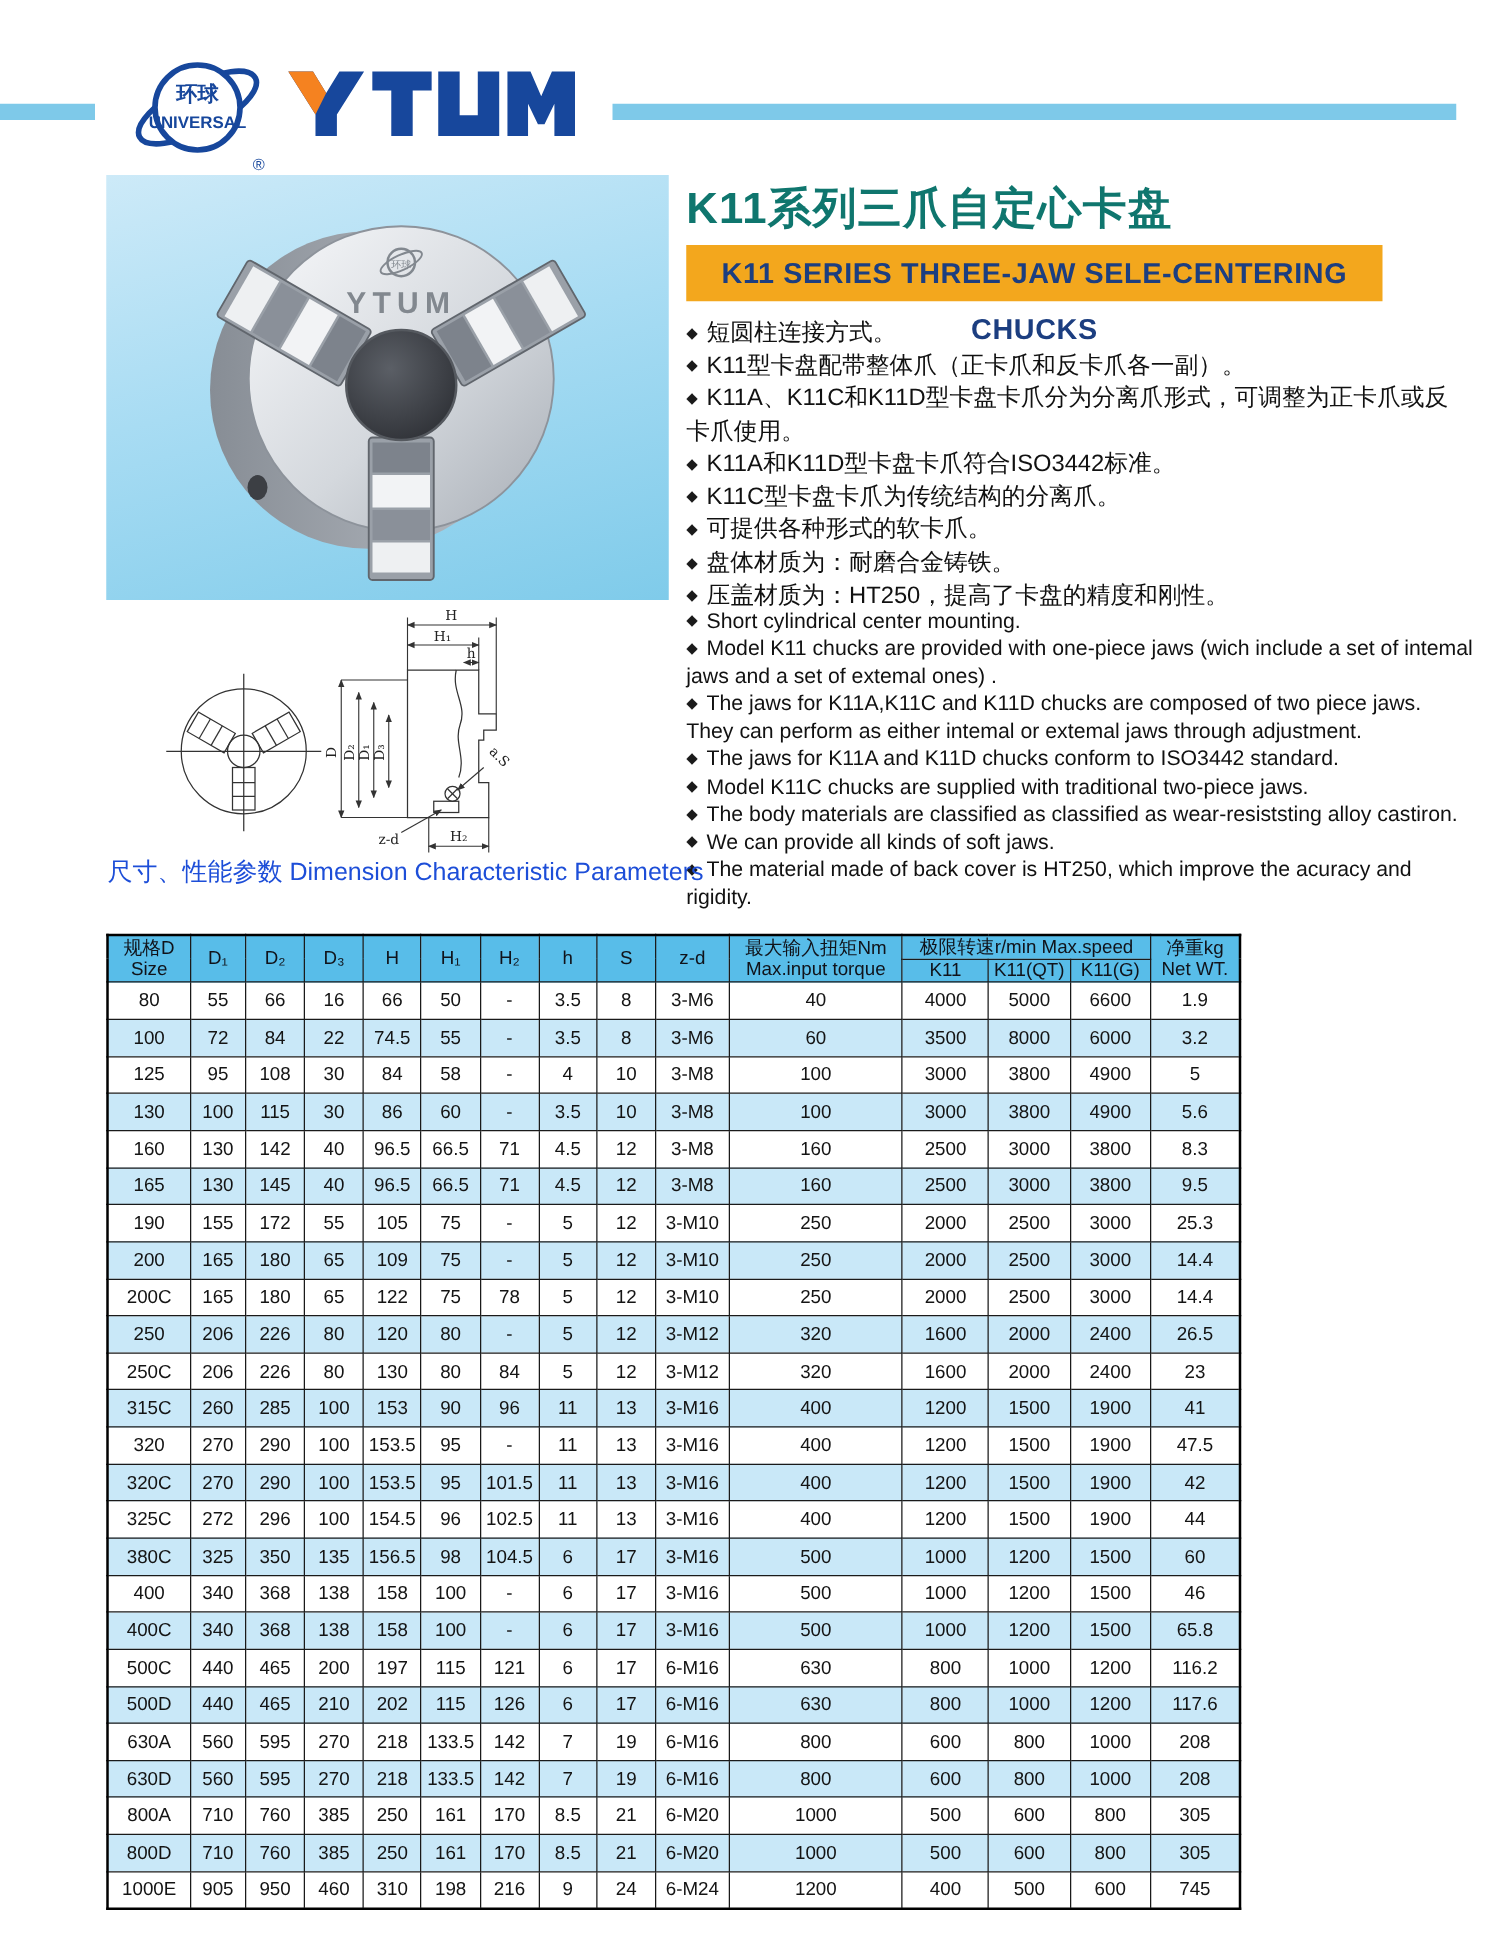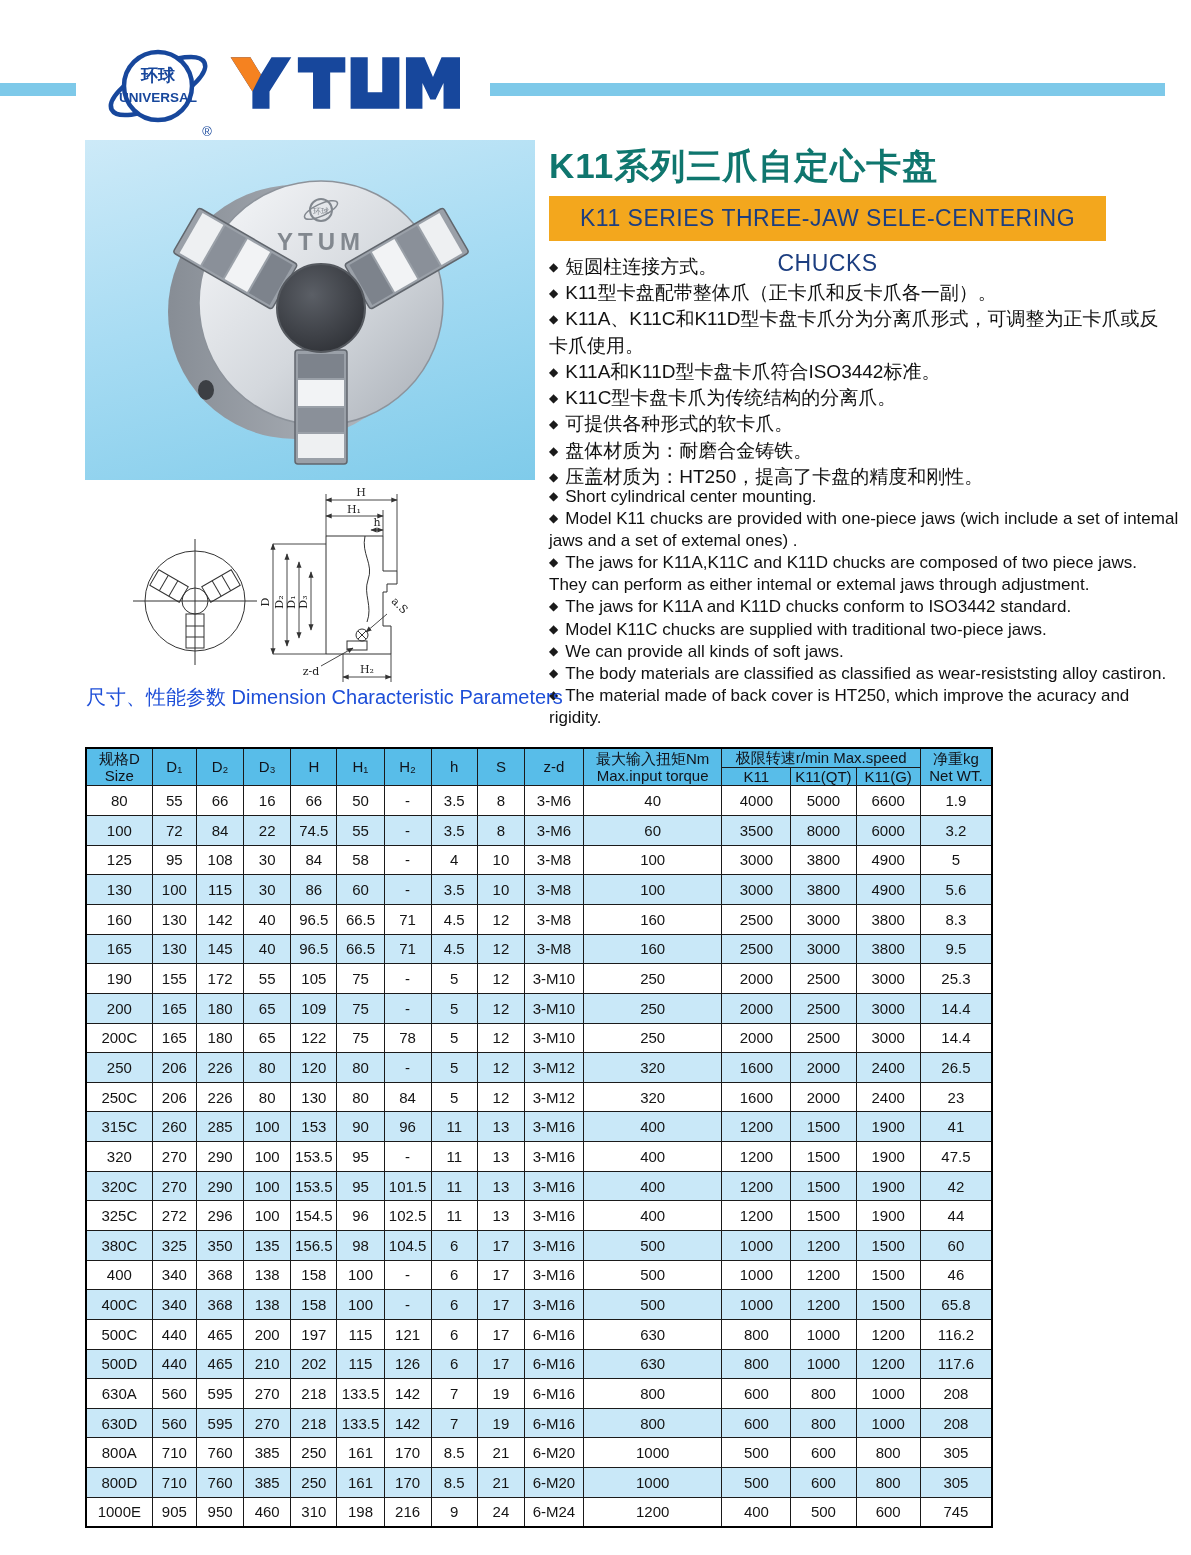--- a/index.html
+++ b/index.html
@@ -19,21 +19,21 @@
     position:absolute; left:85px; top:140px; width:450px; height:340px;
     background:linear-gradient(165deg,#cdeaf8 0%,#a8dcf3 45%,#7fcbea 100%);
   }
   
   .title-cn {
     position:absolute; left:549px; top:143px; width:600px;
     font-size:35px; font-weight:bold; color:#0f766e; letter-spacing:1px;
   }
   .banner {
     position:absolute; left:549px; top:196px; width:557px; height:45px;
-    background:#f3a71d; color:#1c3e80; font-size:23px; font-weight:normal;
+    background:#f3a71d; color:#1c3e80; font-size:23px; font-weight:bold;
     text-align:center; line-height:45px; letter-spacing:0.5px;
   }
   .cn-list {
     position:absolute; left:549px; top:254px; width:622px; list-style:none;
     font-size:19px; line-height:1.38; color:#111;
   }
   .en-list {
     position:absolute; left:549px; top:486px; width:630px; list-style:none;
     font-size:17px; line-height:1.30; color:#111;
   }
@@ -139,22 +139,22 @@
       <li><span class="bullet-mark">◆</span><span>可提供各种形式的软卡爪。</span></li>
       <li><span class="bullet-mark">◆</span><span>盘体材质为：耐磨合金铸铁。</span></li>
       <li><span class="bullet-mark">◆</span><span>压盖材质为：HT250，提高了卡盘的精度和刚性。</span></li>
     </ul>
   <ul class="en-list" id="en-list">
       <li><span class="bullet-mark">◆</span><span>Short cylindrical center mounting.</span></li>
       <li><span class="bullet-mark">◆</span><span>Model K11 chucks are provided with one-piece jaws  (wich include a set of intemal  jaws and a set of  extemal ones) .</span></li>
       <li><span class="bullet-mark">◆</span><span>The jaws for K11A,K11C and K11D chucks are composed of two piece jaws. They can perform as either intemal or extemal jaws through adjustment.</span></li>
       <li><span class="bullet-mark">◆</span><span>The jaws for K11A and K11D chucks conform to ISO3442 standard.</span></li>
       <li><span class="bullet-mark">◆</span><span>Model K11C chucks are supplied with traditional two-piece jaws.</span></li>
+      <li><span class="bullet-mark">◆</span><span>The body materials are classified as classified as wear-resiststing alloy castiron.</span></li>
       <li><span class="bullet-mark">◆</span><span>We can provide all kinds of soft jaws.</span></li>
-      <li><span class="bullet-mark">◆</span><span>The body materials are classified as classified as wear-resiststing alloy castiron.</span></li>
       <li><span class="bullet-mark">◆</span><span>The material made of back cover is HT250, which improve the acuracy and rigidity.</span></li>
     </ul>
 
   <div class="drawing">
     <svg width="305" height="240" viewBox="0 0 305 240">
       <defs>
         <marker id="arr" viewBox="0 0 10 10" refX="9" refY="5" markerWidth="7" markerHeight="7" orient="auto-start-reverse">
           <path d="M0,1 L10,5 L0,9 Z" fill="#333"></path>
         </marker>
       </defs>

